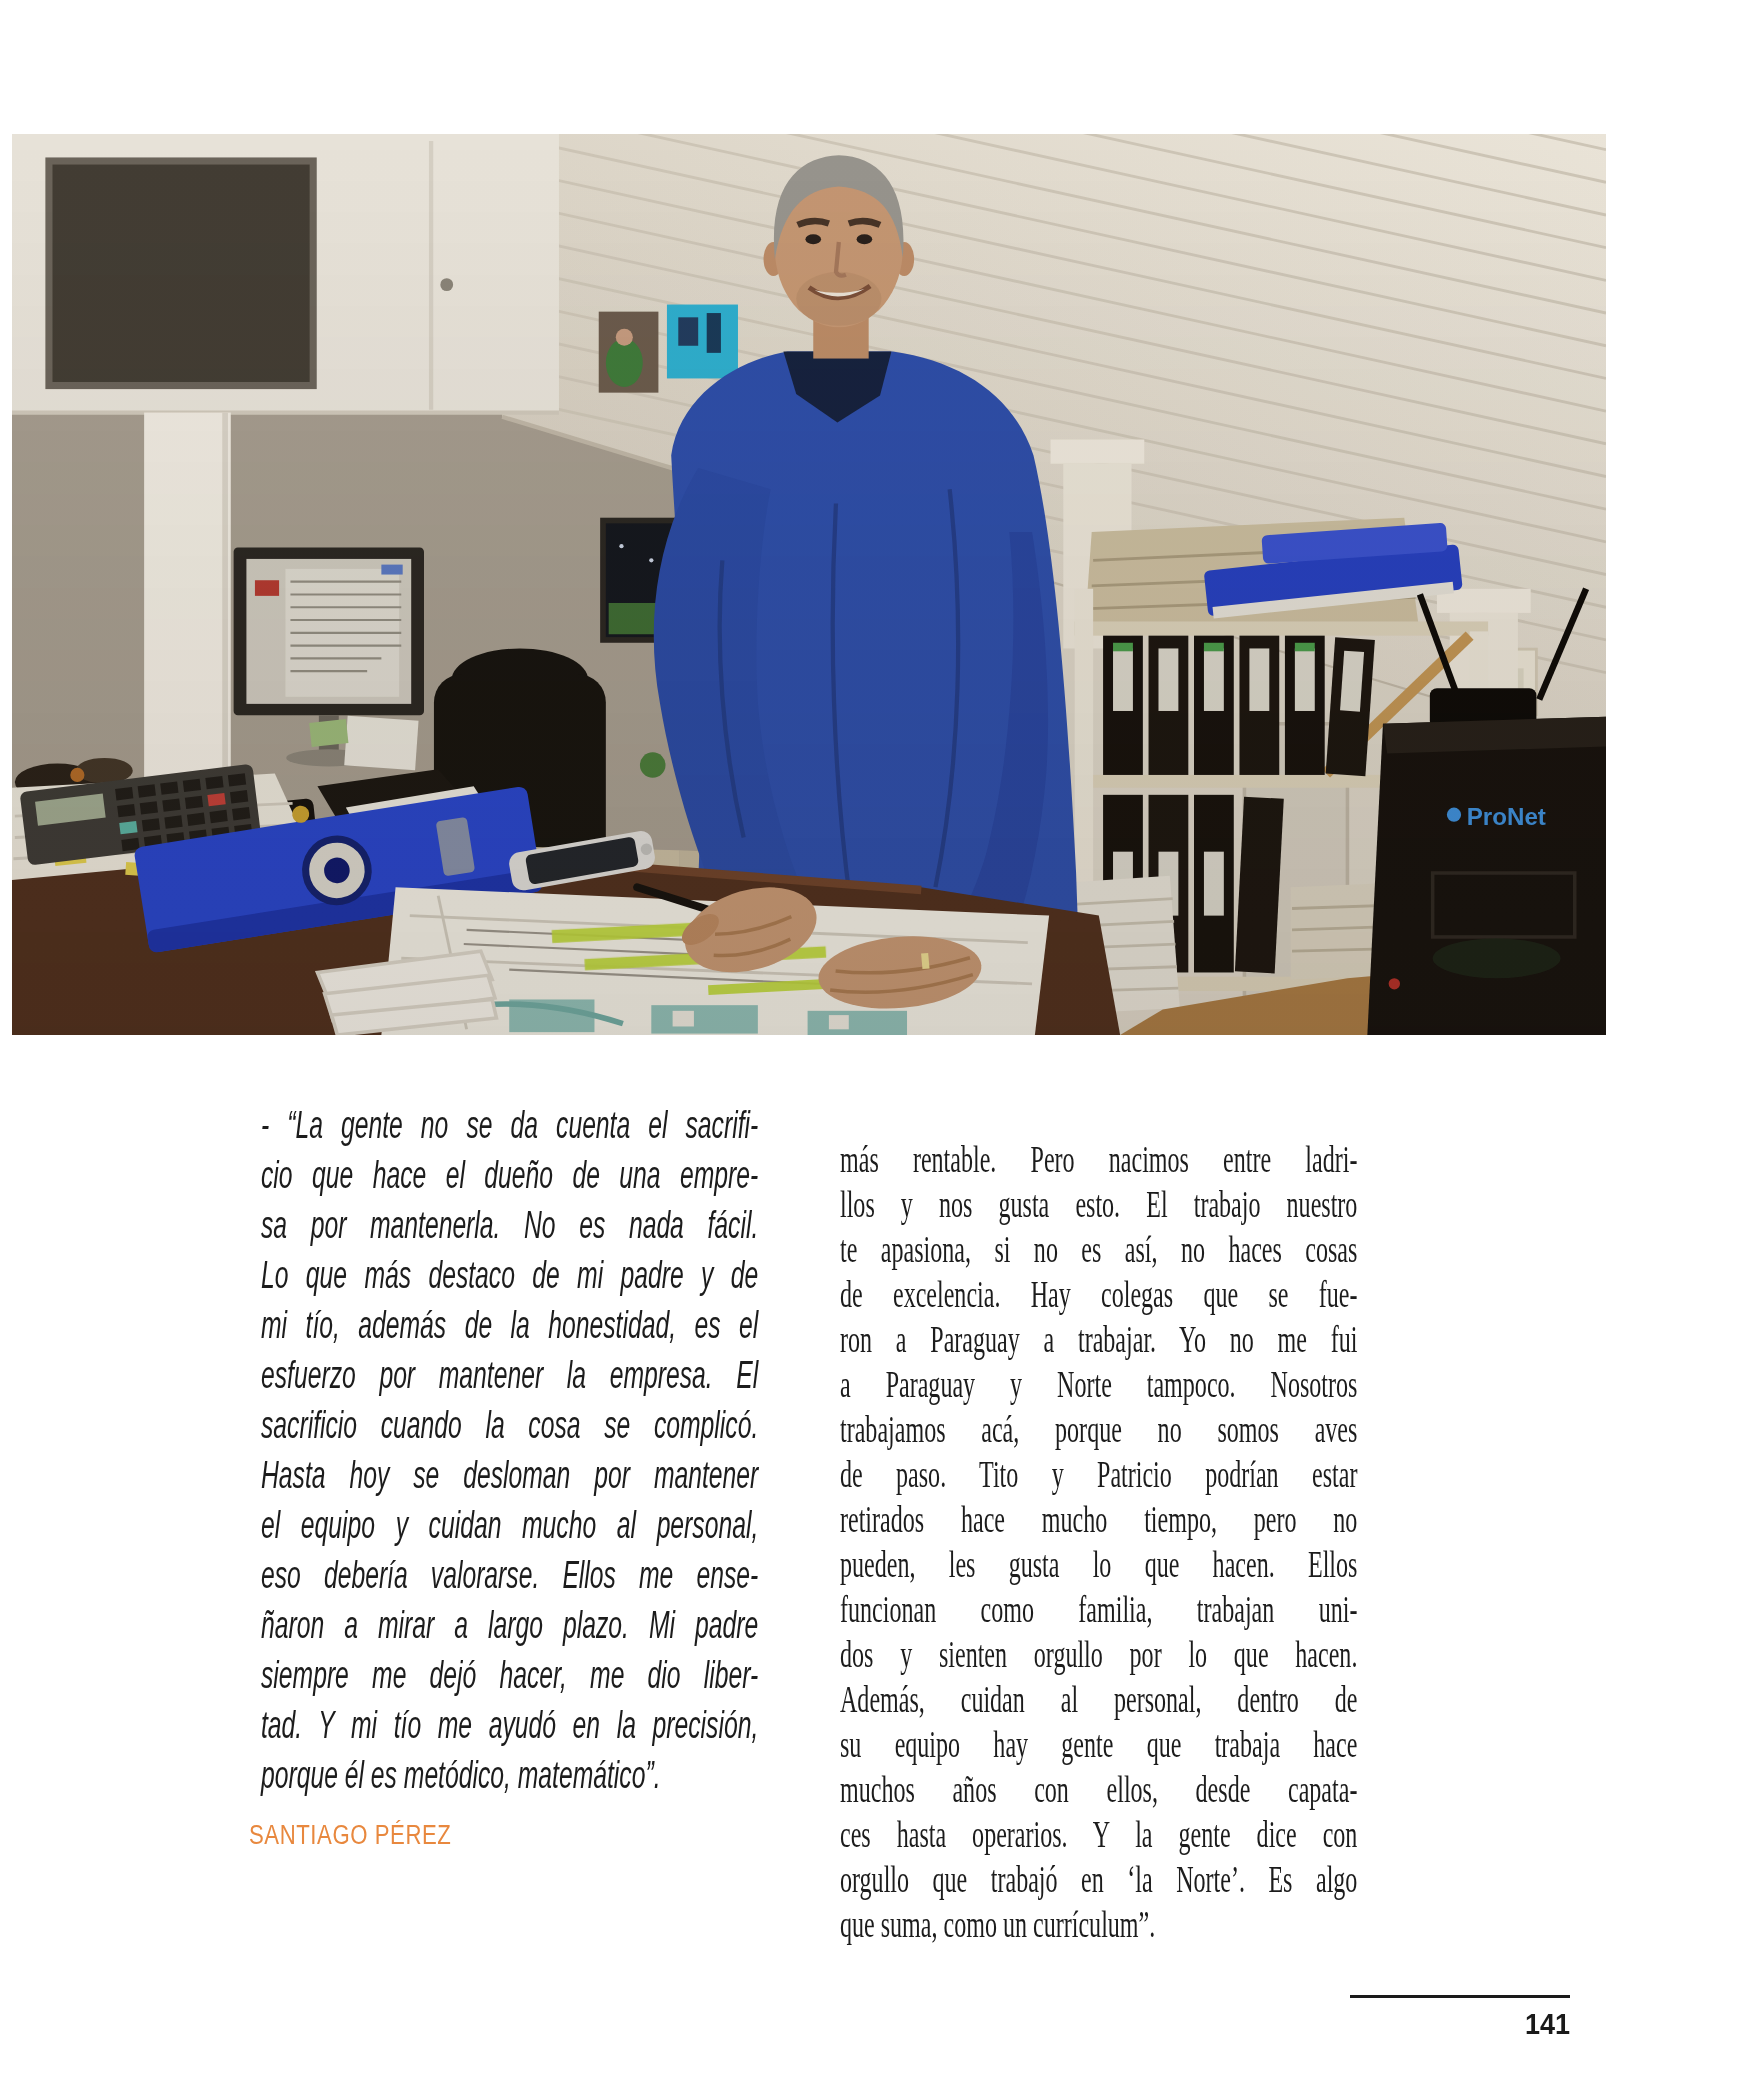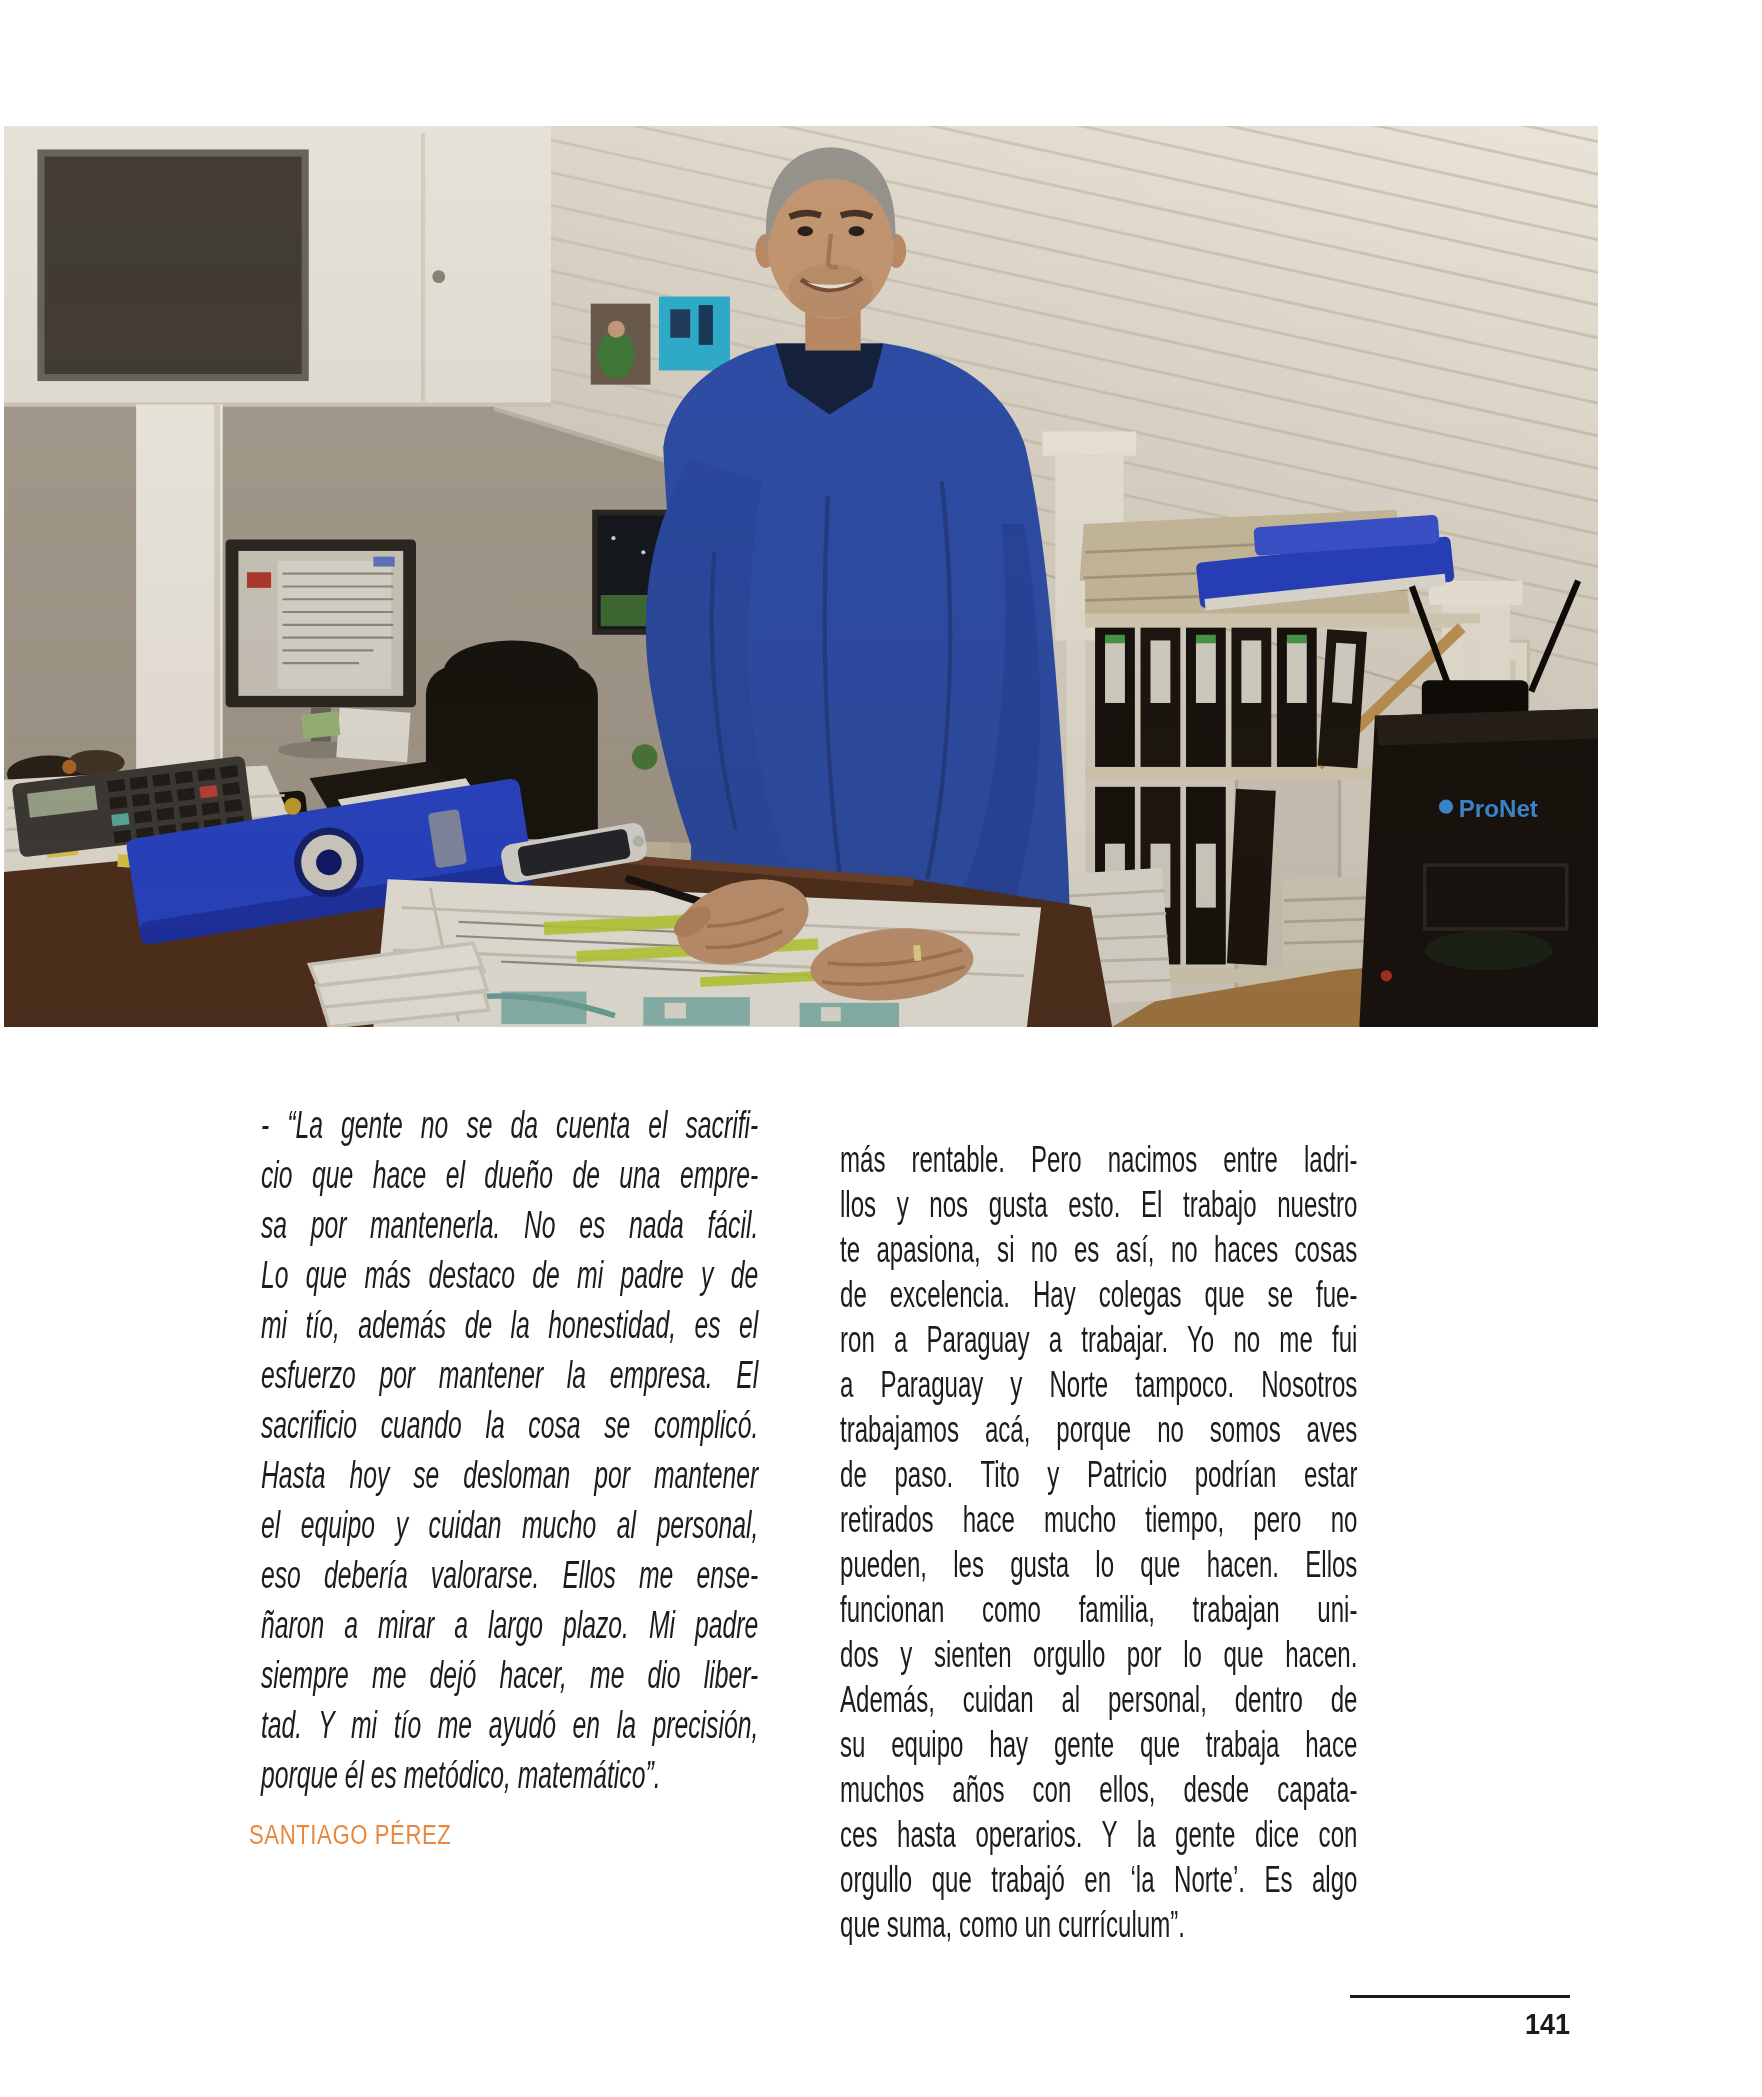--- a/index.html
+++ b/index.html
@@ -18,40 +18,40 @@
     text-align:justify;text-align-last:justify;white-space:nowrap;color:#1c1c1c;
   }
   .quote-lines .line:last-child{text-align-last:left;}
 
   .attribution{
     position:absolute;left:249px;top:1820px;font-size:27px;letter-spacing:0.7px;
     color:var(--accent,#E8883E);transform:scaleX(0.82);transform-origin:left top;white-space:nowrap;
   }
 
   
-  .body-col{position:absolute;left:840px;top:1137px;width:517px;}
+  .body-col{position:absolute;left:840px;top:1137px;width:517px;font-family:Liberation Serif, serif;}
   .body-lines{width:796px;transform:scaleX(0.65);transform-origin:left top;}
   .body-lines .line{
     height:45px;line-height:45px;font-size:37px;
     text-align:justify;text-align-last:justify;white-space:nowrap;color:#1c1c1c;
   }
   .body-lines .line:last-child{text-align-last:left;}
 
   .footer-rule{position:absolute;left:1350px;top:1995px;width:220px;height:2.8px;background:#1a1a1a;}
   .page-number{
     position:absolute;left:1350px;top:2007px;width:220px;text-align:right;
     font-size:30px;font-weight:bold;transform:scaleX(0.9);transform-origin:right top;color:#1a1a1a;
   }
 </style>
 </head>
 <body>
 
 <div class="page">
 
-  <figure class="photo" style="margin:4px">
+  <figure class="photo" style="margin:12px">
     <svg viewBox="0 0 2244 1268" preserveAspectRatio="none" aria-hidden="true">
       <defs>
         <linearGradient id="ceilG" x1="0" y1="1" x2="1" y2="0">
           <stop offset="0" stop-color="#CFC7B8"></stop>
             <stop offset="1" stop-color="#EAE4D8"></stop>
         </linearGradient>
         <linearGradient id="shade" x1="0" y1="0" x2="0" y2="1">
           <stop offset="0" stop-color="rgba(30,20,10,0)"></stop>
             <stop offset="1" stop-color="rgba(30,20,10,0.25)"></stop>
         </linearGradient>

